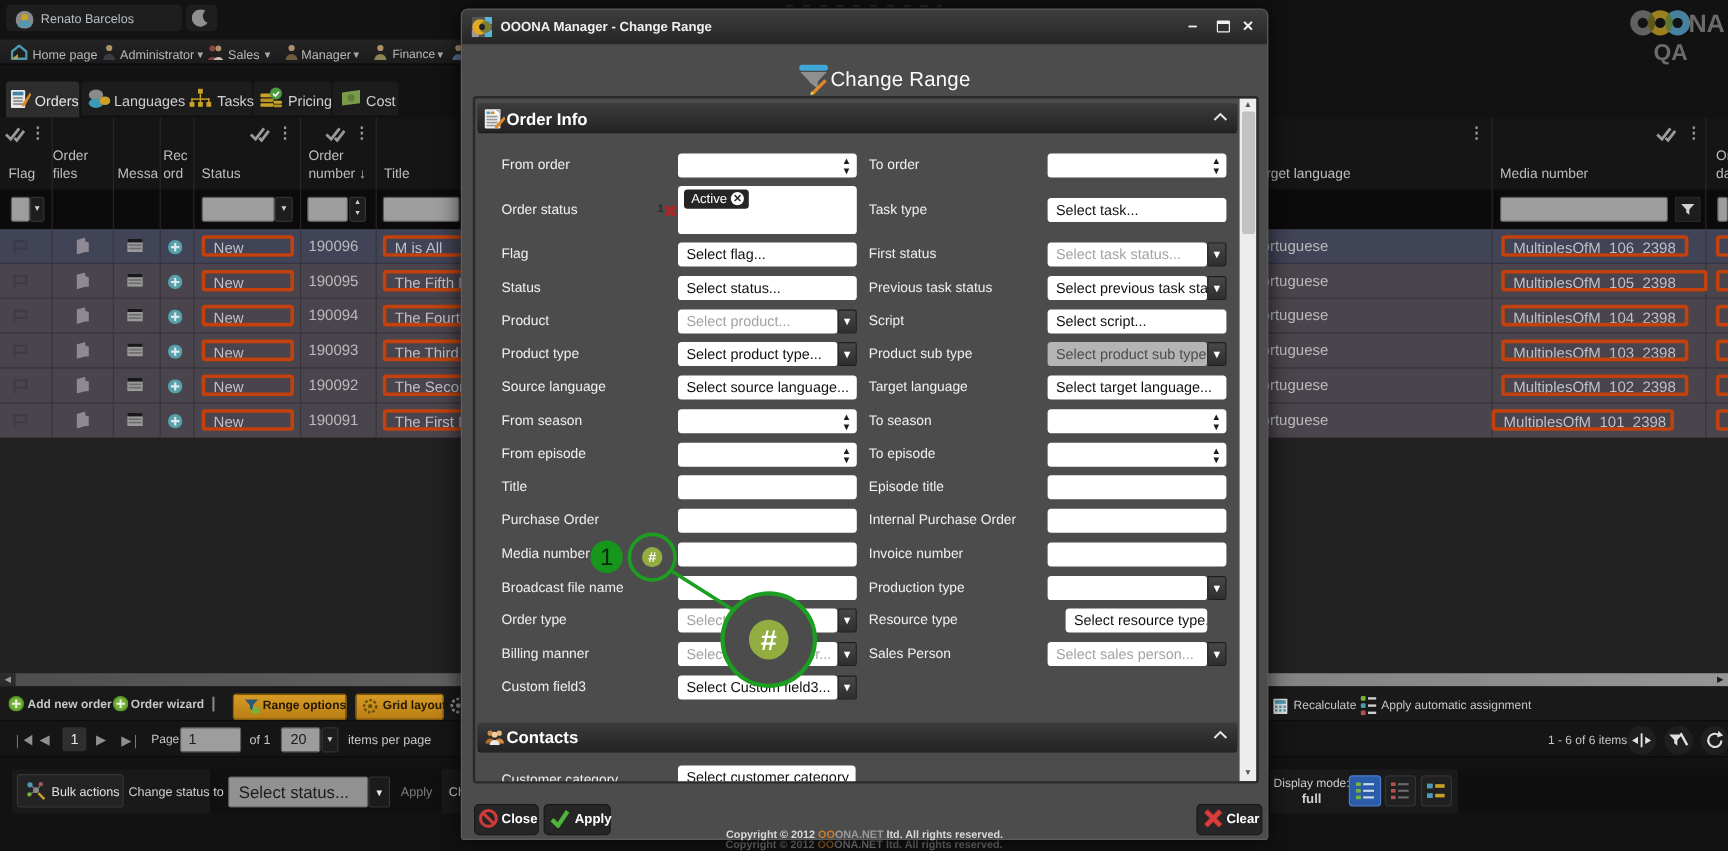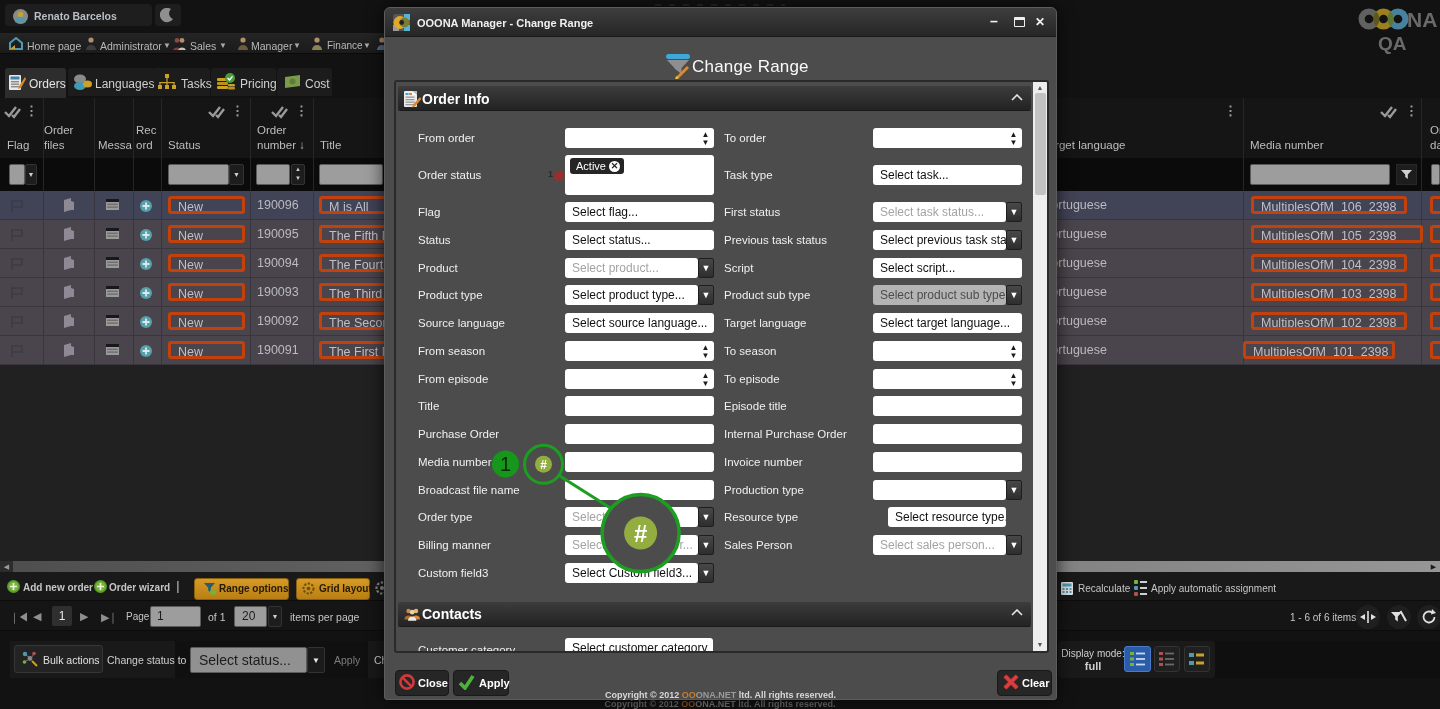--- a/index.html
+++ b/index.html
@@ -37,21 +37,21 @@
 .fbtn2{background:#262626;border:1px solid #191919;border-radius:4px;height:26px;color:#fff;font-size:12px;font-weight:bold}
 </style></head><body>
 <div id="app">
 
 <div class="ab pill" style="left:5px;top:4px;width:147px;height:22px"></div>
 <svg class="ab" style="left:13px;top:9px" width="15" height="15">
       <circle cx="7.5" cy="7.5" r="7.5" fill="#8a8a8a"></circle>
       <circle cx="7.5" cy="5.5" r="2.8" fill="#c9a227"></circle>
       <path d="M2 13.2a5.5 5.5 0 0 1 11 0z" fill="#4e9ab0"></path>
     </svg>
-<div class="ab" style="left:34px;top:10px;color:#b9bfc6;font-size:10.5px;font-weight:bold">Renato Barcelos</div>
+<div class="ab" style="left:34px;top:10px;color:#b9bfc6;font-size:10.5px;font-weight:normal">Renato Barcelos</div>
 <div class="ab pill" style="left:155px;top:4px;width:26px;height:22px"></div>
 <svg class="ab" style="left:160px;top:8px" width="14" height="15">
       <path d="M11 1 A7.2 7.2 0 1 0 13 11 A6 6 0 0 1 11 1z" fill="#8f8f8f"></path>
     </svg>
 
 <div class="ab nav"></div>
 <svg class="ab" style="left:9px;top:37px" width="14" height="13">
       <path d="M7 1 L13 6 L13 12 L1 12 L1 6 Z" fill="none" stroke="#4e9ab0" stroke-width="2"></path>
       <path d="M1 12 L6 8 L6 12 Z" fill="#c9a227"></path>
     </svg>

